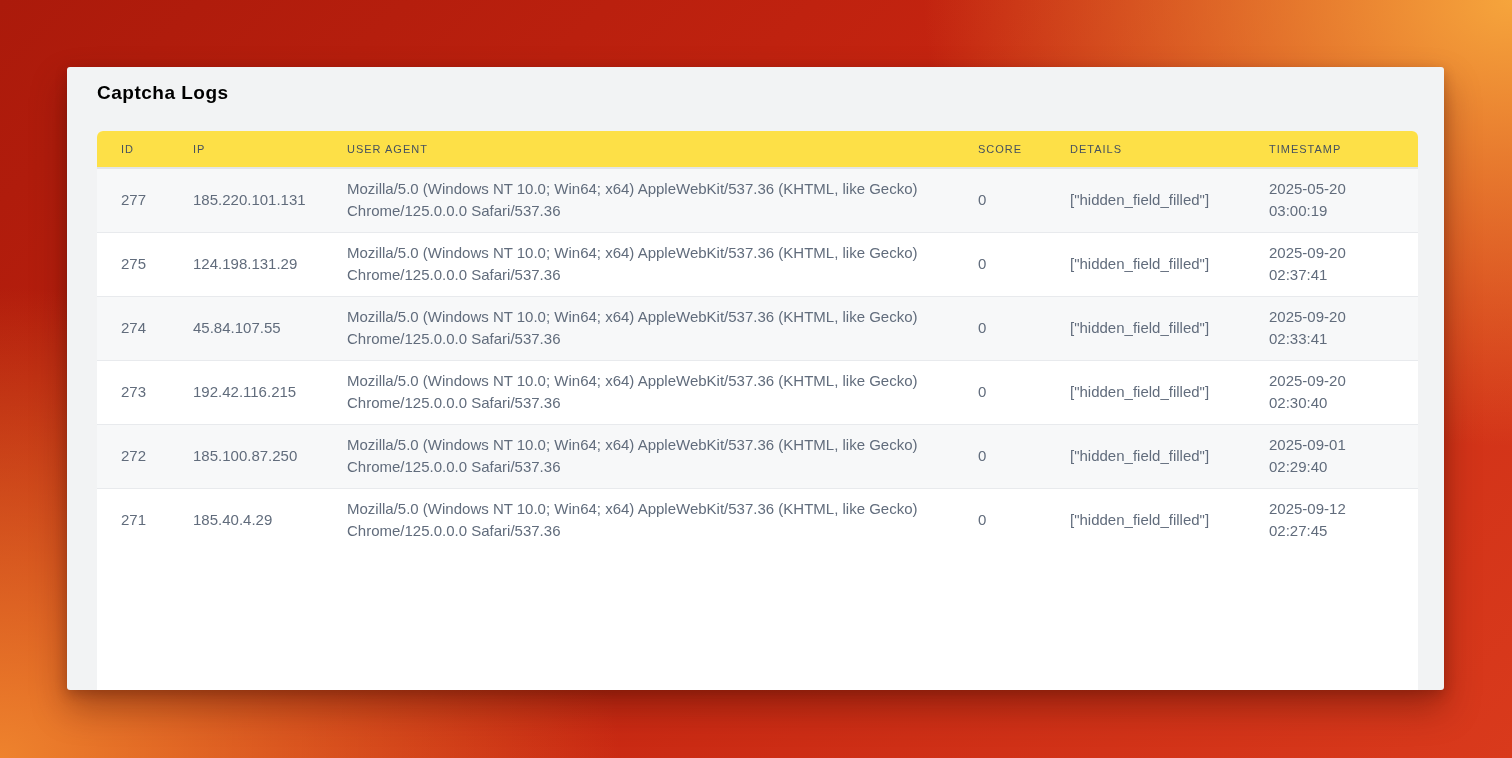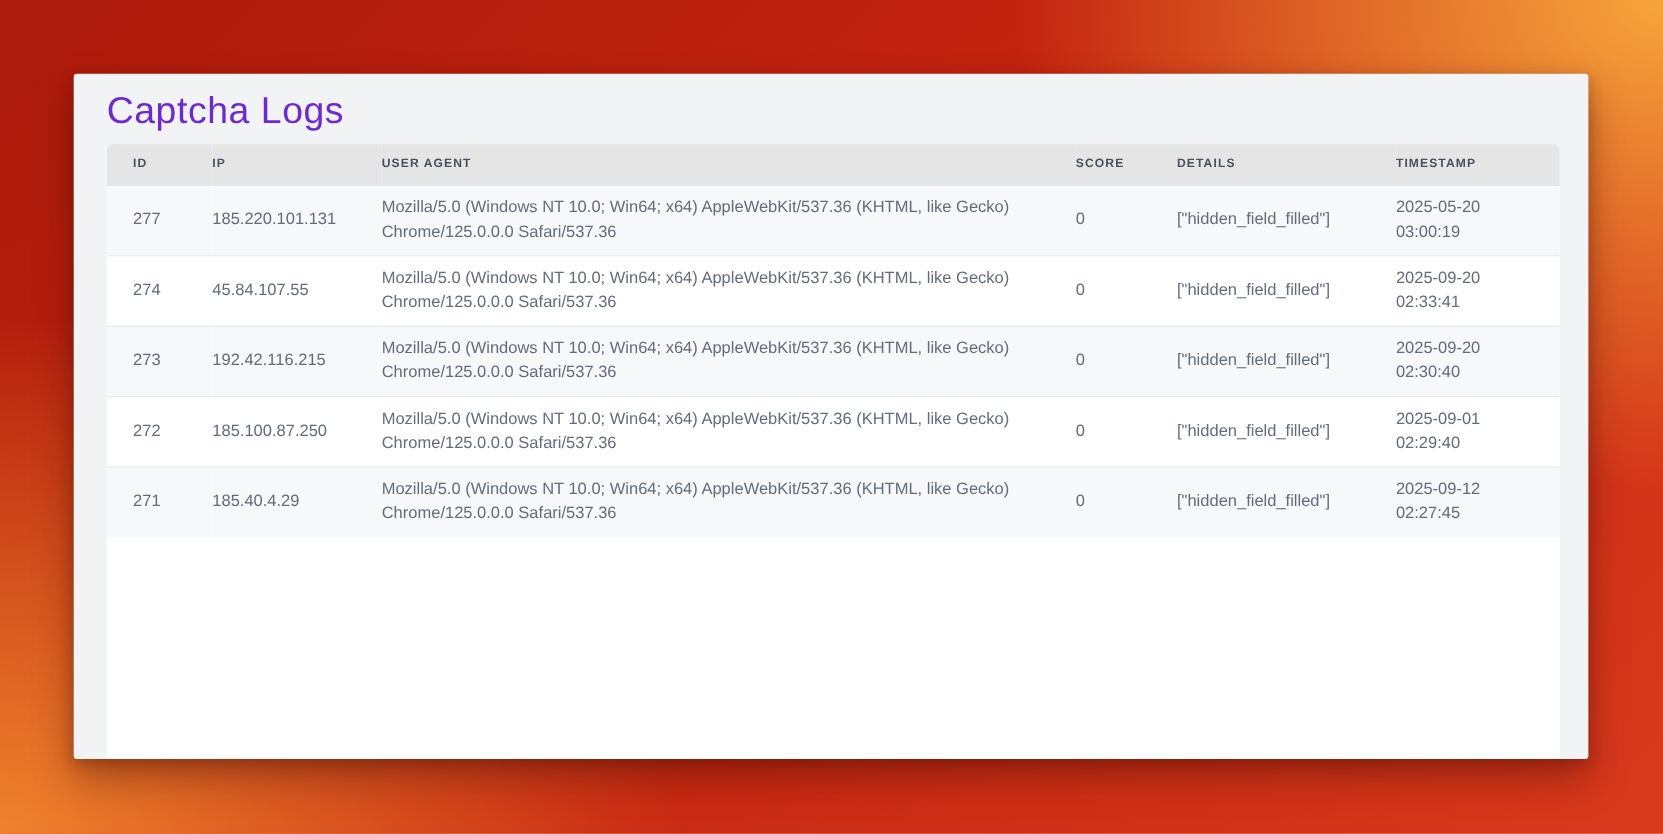--- a/index.html
+++ b/index.html
@@ -19,24 +19,24 @@
     position: absolute;
     left: 67px; top: 67px;
     width: 1377px; height: 623px;
     background: #f2f3f4;
     border-radius: 3px;
     box-shadow: 0 18px 35px rgba(70, 15, 5, 0.40), 0 4px 12px rgba(70, 15, 5, 0.25);
     overflow: hidden;
   }
   .page-title {
     margin: 15px 0 0 30px;
-    font-size: 34px;
-    font-weight: 400;
+    font-size: 19px;
+    font-weight: 700;
     letter-spacing: 0.5px;
-    color: #6d28d9;
+    color: #000000;
   }
   .table-wrap {
     position: absolute;
     left: 30px; top: 64px;
     width: 1321px;
     bottom: 0;
     background: #ffffff;
     border-radius: 6px 6px 0 0;
     overflow: hidden;
   }
@@ -49,24 +49,24 @@
   col.c-ip        { width: 154px; }
   col.c-ua        { width: 631px; }
   col.c-score     { width: 92px;  }
   col.c-details   { width: 199px; }
   col.c-timestamp { width: 149px; }
   thead th {
     height: 37px;
     text-align: left;
     vertical-align: middle;
     font-size: 11px;
-    font-weight: bold;
+    font-weight: normal;
     letter-spacing: 1px;
     color: #46515f;
-    background: #e5e5e5;
+    background: #fde047;
     border-bottom: 2px solid #e2e5e8;
   }
   tbody td {
     height: 64px;
     vertical-align: middle;
     font-size: 15px;
     line-height: 22px;
     color: #616c7c;
   }
   tbody tr + tr td { border-top: 1px solid #e8eaed; }
@@ -105,20 +105,28 @@
       <tbody>
           <tr>
     <td data-field="id">277</td>
     <td data-field="ip">185.220.101.131</td>
     <td data-field="user_agent">Mozilla/5.0 (Windows NT 10.0; Win64; x64) AppleWebKit/537.36 (KHTML, like Gecko) Chrome/125.0.0.0 Safari/537.36</td>
     <td data-field="score">0</td>
     <td data-field="details">["hidden_field_filled"]</td>
     <td data-field="timestamp">2025-05-20 03:00:19</td>
   </tr>
           <tr>
+    <td data-field="id">275</td>
+    <td data-field="ip">124.198.131.29</td>
+    <td data-field="user_agent">Mozilla/5.0 (Windows NT 10.0; Win64; x64) AppleWebKit/537.36 (KHTML, like Gecko) Chrome/125.0.0.0 Safari/537.36</td>
+    <td data-field="score">0</td>
+    <td data-field="details">["hidden_field_filled"]</td>
+    <td data-field="timestamp">2025-09-20 02:37:41</td>
+  </tr>
+          <tr>
     <td data-field="id">274</td>
     <td data-field="ip">45.84.107.55</td>
     <td data-field="user_agent">Mozilla/5.0 (Windows NT 10.0; Win64; x64) AppleWebKit/537.36 (KHTML, like Gecko) Chrome/125.0.0.0 Safari/537.36</td>
     <td data-field="score">0</td>
     <td data-field="details">["hidden_field_filled"]</td>
     <td data-field="timestamp">2025-09-20 02:33:41</td>
   </tr>
           <tr>
     <td data-field="id">273</td>
     <td data-field="ip">192.42.116.215</td>

